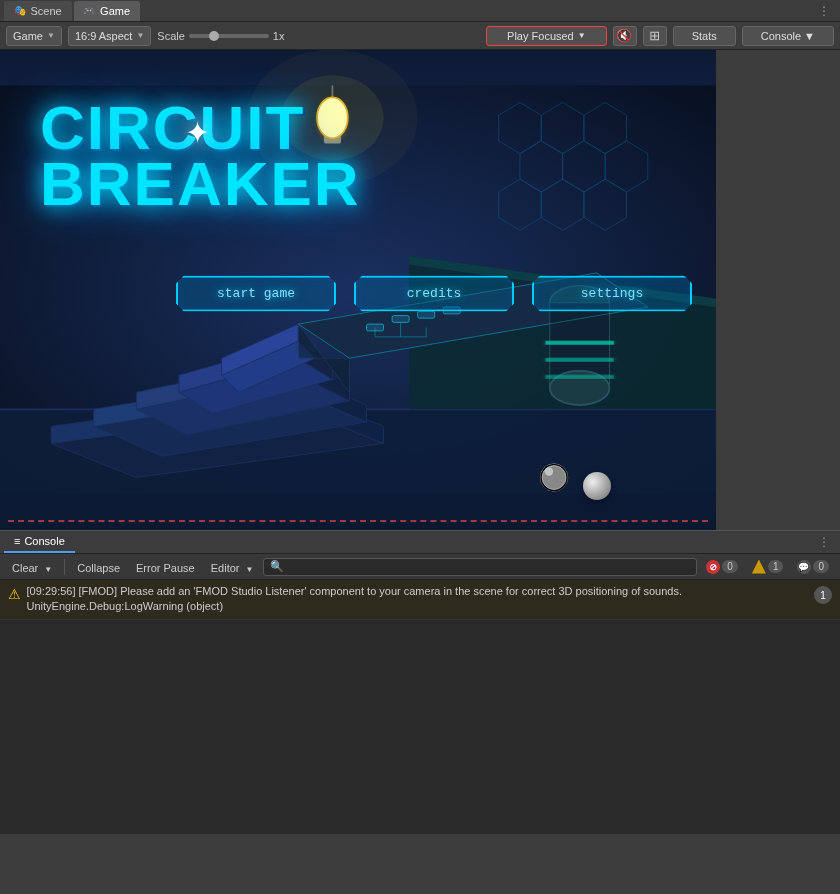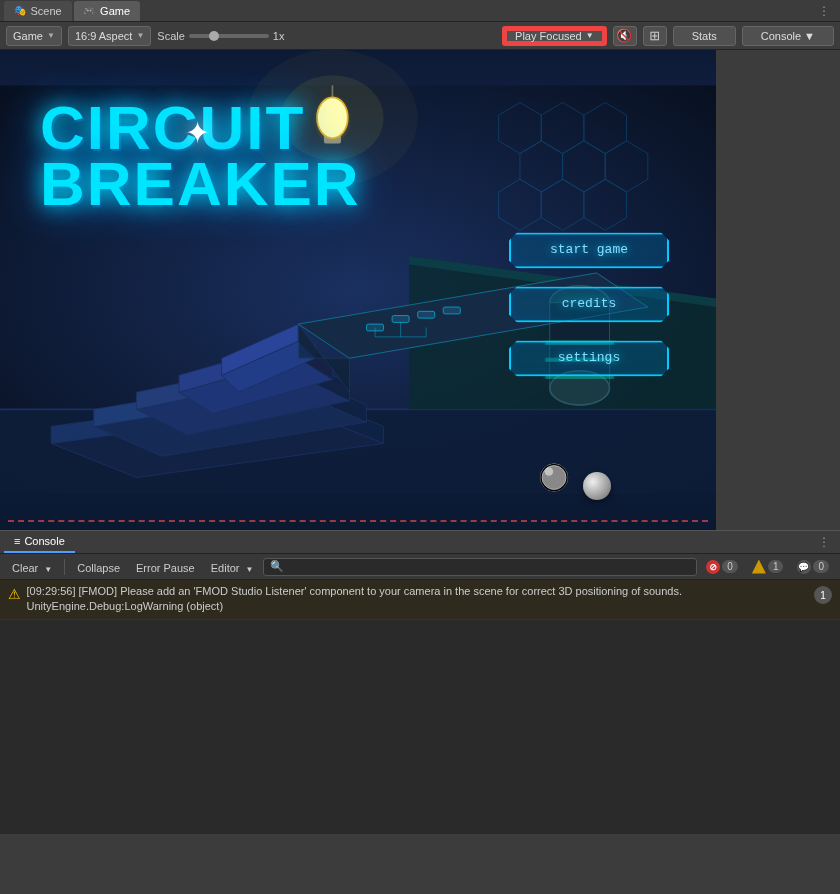--- a/index.html
+++ b/index.html
@@ -97,23 +97,23 @@
       border-radius: 50%;
       position: absolute;
       top: -3px;
       left: 20px;
     }
     .play-focused-btn {
       display: flex;
       align-items: center;
       gap: 4px;
       background: #505050;
-      border: 5px solid #ef4444;
+      border: 1px solid #ef4444;
       border-radius: 3px;
-      padding: 2px 8px;
+      padding: 2px 20px;
       height: 20px;
       font-size: 11px;
       color: #ddd;
       cursor: pointer;
     }
     .play-focused-btn .arrow { font-size: 8px; }
 
     .toolbar-spacer { flex: 1; }
 
     .toolbar-icon-btn {
@@ -190,25 +190,25 @@
       width: 30px;
       height: 30px;
       color: white;
       font-size: 30px;
       text-shadow: 0 0 20px #ffffff, 0 0 40px #88aaff;
     }
 
     
     .game-menu {
       position: absolute;
-      right: 47px;
+      right: 24px;
       top: 50%;
       transform: translateY(-40%);
       display: flex;
-      flex-direction: column;
+      flex-direction: row;
       gap: 18px;
     }
     .game-menu-btn {
       width: 160px;
       height: 36px;
       border: 2px solid #00ccff;
       background: rgba(0, 100, 150, 0.4);
       color: #88ddff;
       font-size: 13px;
       font-family: 'Courier New', monospace;

